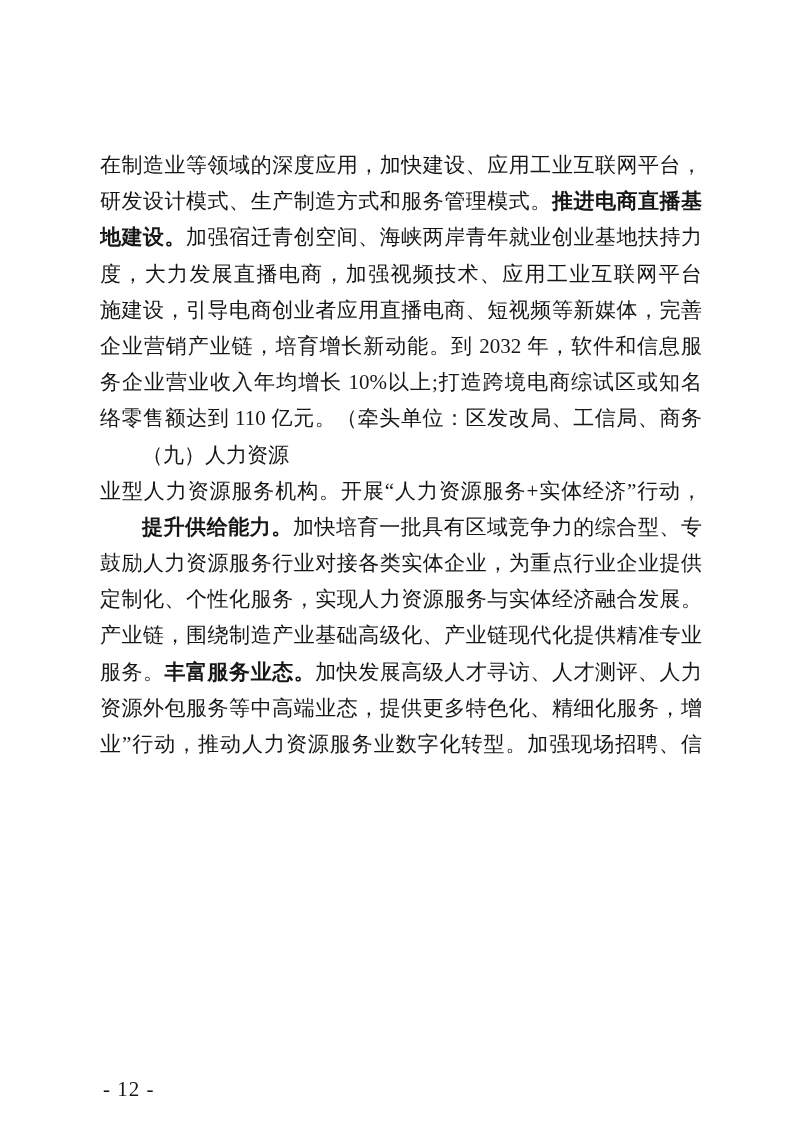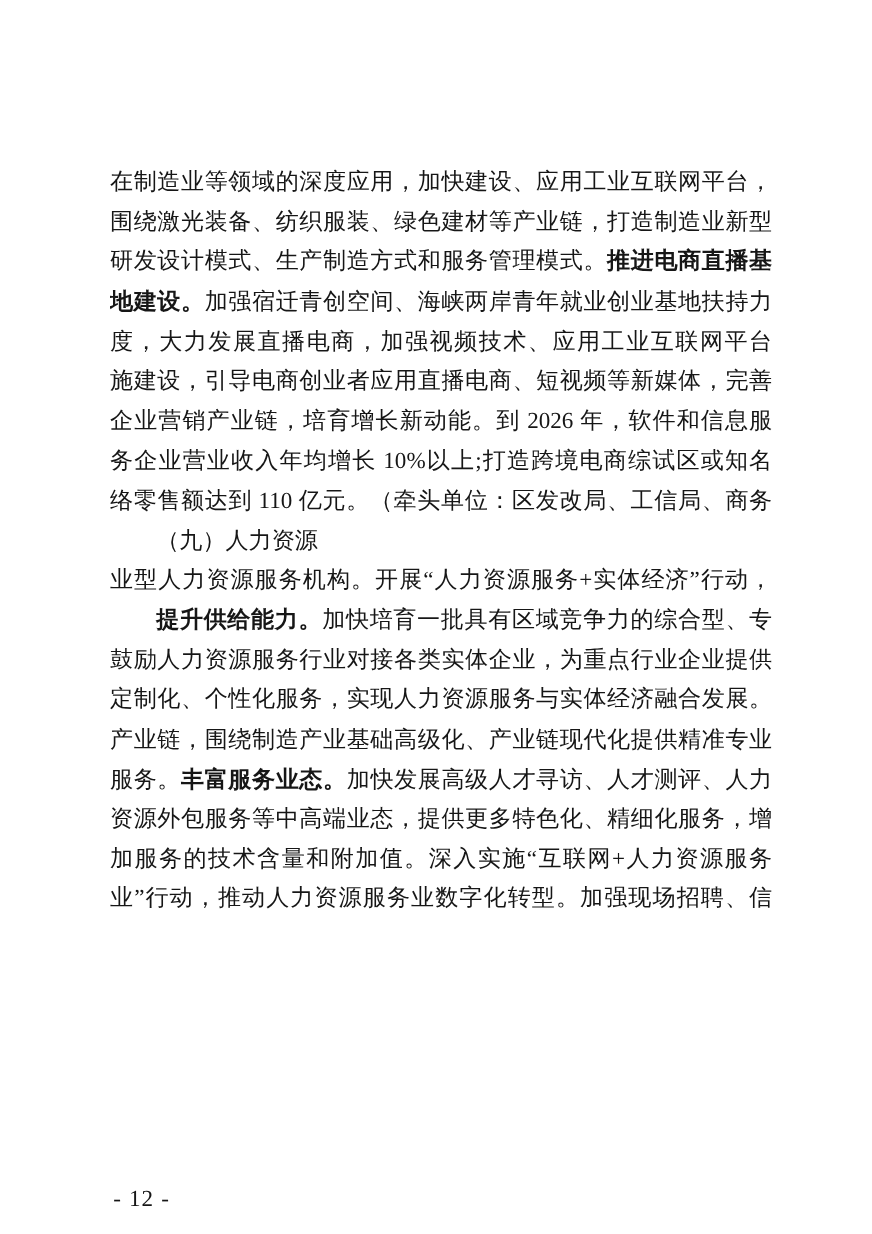--- a/index.html
+++ b/index.html
@@ -62,38 +62,36 @@
     margin-top: 39px;
   }
 </style>
 </head>
 <body>
 
 <div class="page" style="background: rgb(255, 255, 255); color: rgb(22, 22, 22); padding-left: 17px;">
   <div class="body-text">
       <div class="paragraph">
         <div class="line fill"><span class="run">在制造业等领域的深度应用，加快建设、应用工业互联网平台，</span></div>
-        <div class="line fill"><span class="run">围绕激光装备、纺织服装、绿色建材等产业链，打造制造业新型</span></div>
         <div class="line fill"><span class="run">研发设计模式、生产制造方式和服务管理模式。</span><span class="run bold">推进电商直播基</span></div>
         <div class="line fill"><span class="run bold">地建设。</span><span class="run">加强宿迁青创空间、海峡两岸青年就业创业基地扶持力</span></div>
         <div class="line fill"><span class="run">度，大力发展直播电商，加强视频技术、应用工业互联网平台</span></div>
         <div class="line fill"><span class="run">施建设，引导电商创业者应用直播电商、短视频等新媒体，完善</span></div>
-        <div class="line fill"><span class="run">企业营销产业链，培育增长新动能。到 2026 年，软件和信息服</span></div>
+        <div class="line fill"><span class="run">企业营销产业链，培育增长新动能。到 2032 年，软件和信息服</span></div>
         <div class="line fill"><span class="run">务企业营业收入年均增长 10%以上;打造跨境电商综试区或知名</span></div>
         <div class="line fill"><span class="run">络零售额达到 110 亿元。（牵头单位：区发改局、工信局、商务局）</span></div>
       </div>
       <div class="paragraph">
         <div class="line indent"><span class="run">（九）人力资源</span></div>
       </div>
       <div class="paragraph">
         <div class="line fill"><span class="run">业型人力资源服务机构。开展“人力资源服务+实体经济”行动，</span></div>
         <div class="line fill indent"><span class="run bold">提升供给能力。</span><span class="run">加快培育一批具有区域竞争力的综合型、专</span></div>
         <div class="line fill"><span class="run">鼓励人力资源服务行业对接各类实体企业，为重点行业企业提供</span></div>
         <div class="line fill"><span class="run">定制化、个性化服务，实现人力资源服务与实体经济融合发展。</span></div>
         <div class="line fill"><span class="run">产业链，围绕制造产业基础高级化、产业链现代化提供精准专业</span></div>
         <div class="line fill"><span class="run">服务。</span><span class="run bold">丰富服务业态。</span><span class="run">加快发展高级人才寻访、人才测评、人力</span></div>
         <div class="line fill"><span class="run">资源外包服务等中高端业态，提供更多特色化、精细化服务，增</span></div>
-        <div class="line fill"><span class="run">加服务的技术含量和附加值。深入实施“互联网+人力资源服务</span></div>
         <div class="line fill"><span class="run">业”行动，推动人力资源服务业数字化转型。加强现场招聘、信</span></div>
       </div>
     </div>
   <div class="page-number">- 12 -</div>
 </div>
 
 </body></html>

